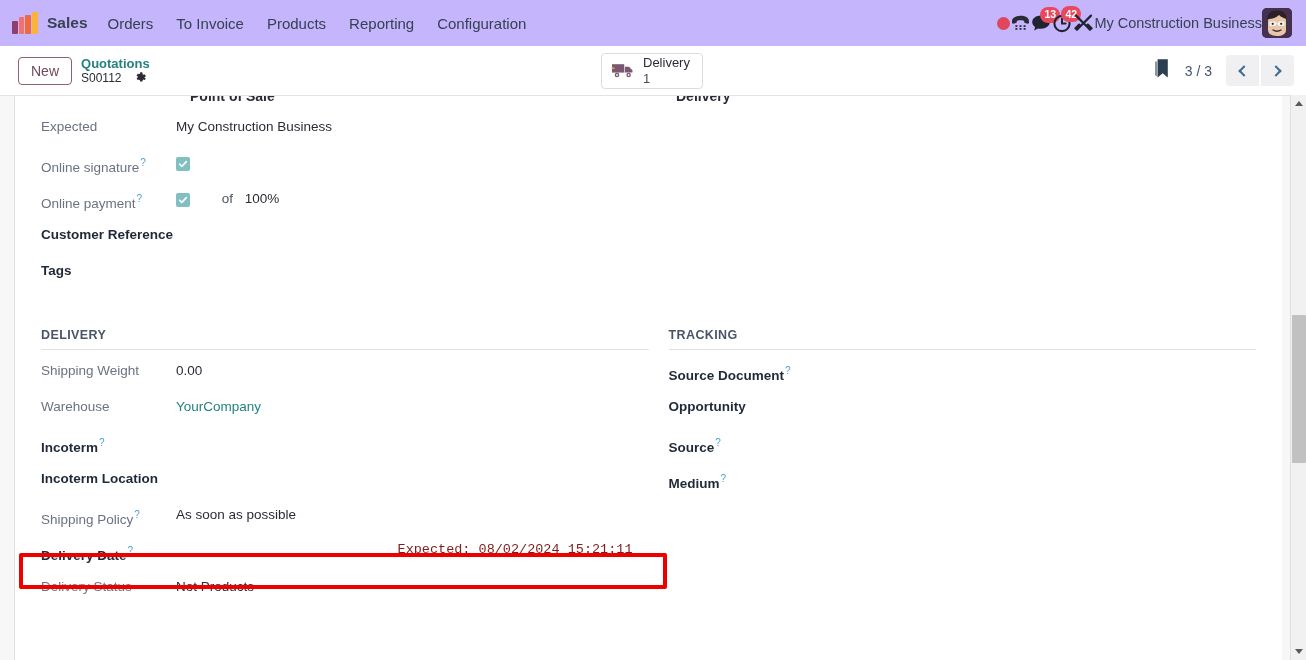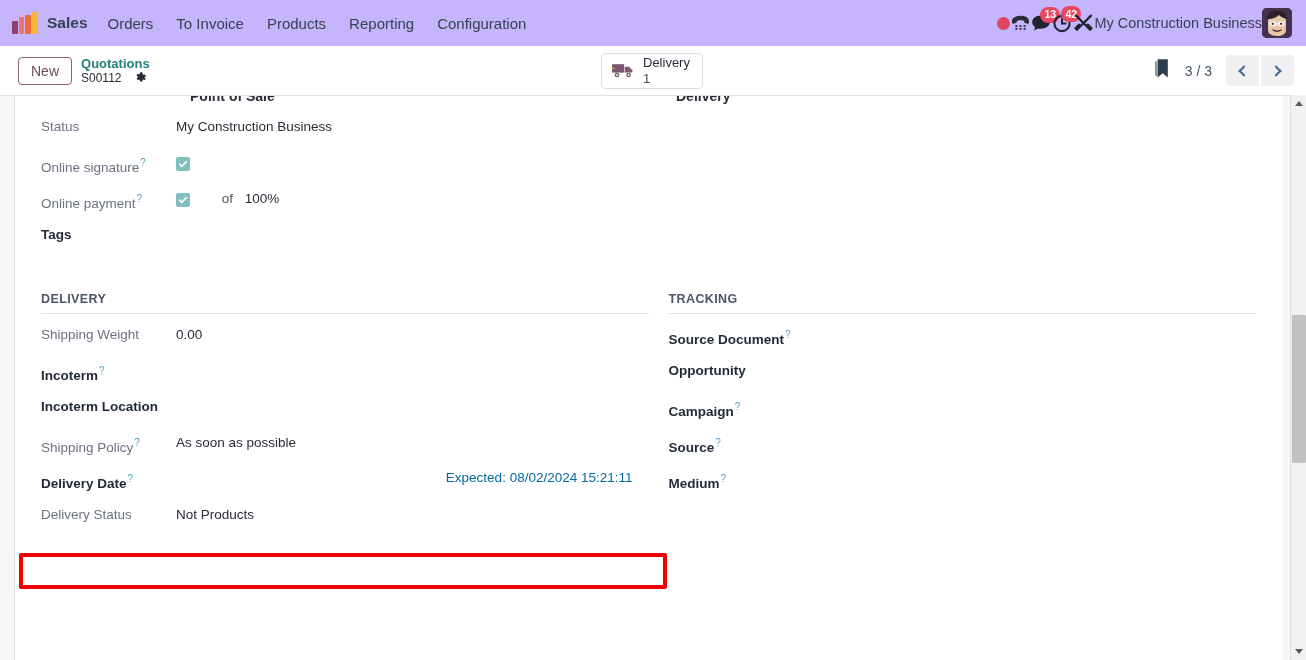--- a/index.html
+++ b/index.html
@@ -158,21 +158,21 @@
   
   .hl-box {
     position: absolute; left: 4px; top: 457px;
     width: 648px; height: 36px;
     border: 4px solid #ee0000; border-radius: 2px;
     pointer-events: none; z-index: 5;
   }
   .dd-row { position: relative; }
   .dd-expected {
     position: absolute; right: 16px; top: 8px;
-    font-size: 13.5px; color: #0369a1; white-space: nowrap;
+    font-size: 13.5px; color: #7f1d1d; white-space: nowrap; font-family: Liberation Mono, monospace;
   }
 
   
   .scrollbar {
     position: absolute; right: 0; top: 95px;
     width: 16px; height: 565px; background: #f1f1f1;
     border-left: 1px solid #e0e0e0;
   }
   .sb-arrow { width: 16px; height: 17px; display: flex; align-items: center; justify-content: center; cursor: pointer; }
   .sb-tri { width: 0; height: 0; border-left: 4px solid transparent; border-right: 4px solid transparent; }
@@ -321,21 +321,21 @@
 
     <div class="clip-row">
       <span class="clip-txt">Point of Sale</span>
       <span class="clip-txt2">Delivery</span>
     </div>
 
     <div class="form-cols">
       <div class="col">
 
         <div class="field-row">
-          <span class="f-label filled">Status</span>
+          <span class="f-label filled">Expected</span>
           <span class="f-value">My Construction Business</span>
         </div>
 
         <div class="field-row">
           <span class="f-label filled"><span>Online signature</span><span class="help-q">?</span></span>
           <span class="f-value">
             <span class="chk">
               <svg width="10" height="10" viewBox="0 0 12 12">
                   <path d="M2 6.3 L4.6 8.8 L10 3.2" stroke="#ffffff" stroke-width="2" fill="none" stroke-linecap="round" stroke-linejoin="round"></path>
                 </svg>
@@ -349,20 +349,24 @@
             <span class="chk">
               <svg width="10" height="10" viewBox="0 0 12 12">
                   <path d="M2 6.3 L4.6 8.8 L10 3.2" stroke="#ffffff" stroke-width="2" fill="none" stroke-linecap="round" stroke-linejoin="round"></path>
                 </svg>
             </span>
             <span class="inline-of">of</span>
             <span class="inline-pct">100%</span>
           </span>
         </div>
 
+        <div class="field-row">
+          <span class="f-label empty">Customer Reference</span>
+          <span class="f-value"></span>
+        </div>
 
         <div class="field-row">
           <span class="f-label empty">Tags</span>
           <span class="f-value"></span>
         </div>
 
       </div>
       <div class="col right"></div>
     </div>
 
@@ -372,20 +376,24 @@
 
       <div class="col">
         <div class="section-title">DELIVERY</div>
         <div class="section-rule"></div>
 
         <div class="field-row">
           <span class="f-label filled">Shipping Weight</span>
           <span class="f-value">0.00</span>
         </div>
 
+        <div class="field-row">
+          <span class="f-label filled">Warehouse</span>
+          <span class="f-value link">YourCompany</span>
+        </div>
 
         <div class="field-row">
           <span class="f-label empty"><span>Incoterm</span><span class="help-q">?</span></span>
           <span class="f-value"></span>
         </div>
 
         <div class="field-row">
           <span class="f-label empty">Incoterm Location</span>
           <span class="f-value"></span>
         </div>
@@ -414,24 +422,20 @@
         <div class="field-row">
           <span class="f-label empty"><span>Source Document</span><span class="help-q">?</span></span>
           <span class="f-value"></span>
         </div>
 
         <div class="field-row">
           <span class="f-label empty">Opportunity</span>
           <span class="f-value"></span>
         </div>
 
-        <div class="field-row">
-          <span class="f-label empty"><span>Campaign</span><span class="help-q">?</span></span>
-          <span class="f-value"></span>
-        </div>
 
         <div class="field-row">
           <span class="f-label empty"><span>Source</span><span class="help-q">?</span></span>
           <span class="f-value"></span>
         </div>
 
         <div class="field-row">
           <span class="f-label empty"><span>Medium</span><span class="help-q">?</span></span>
           <span class="f-value"></span>
         </div>

